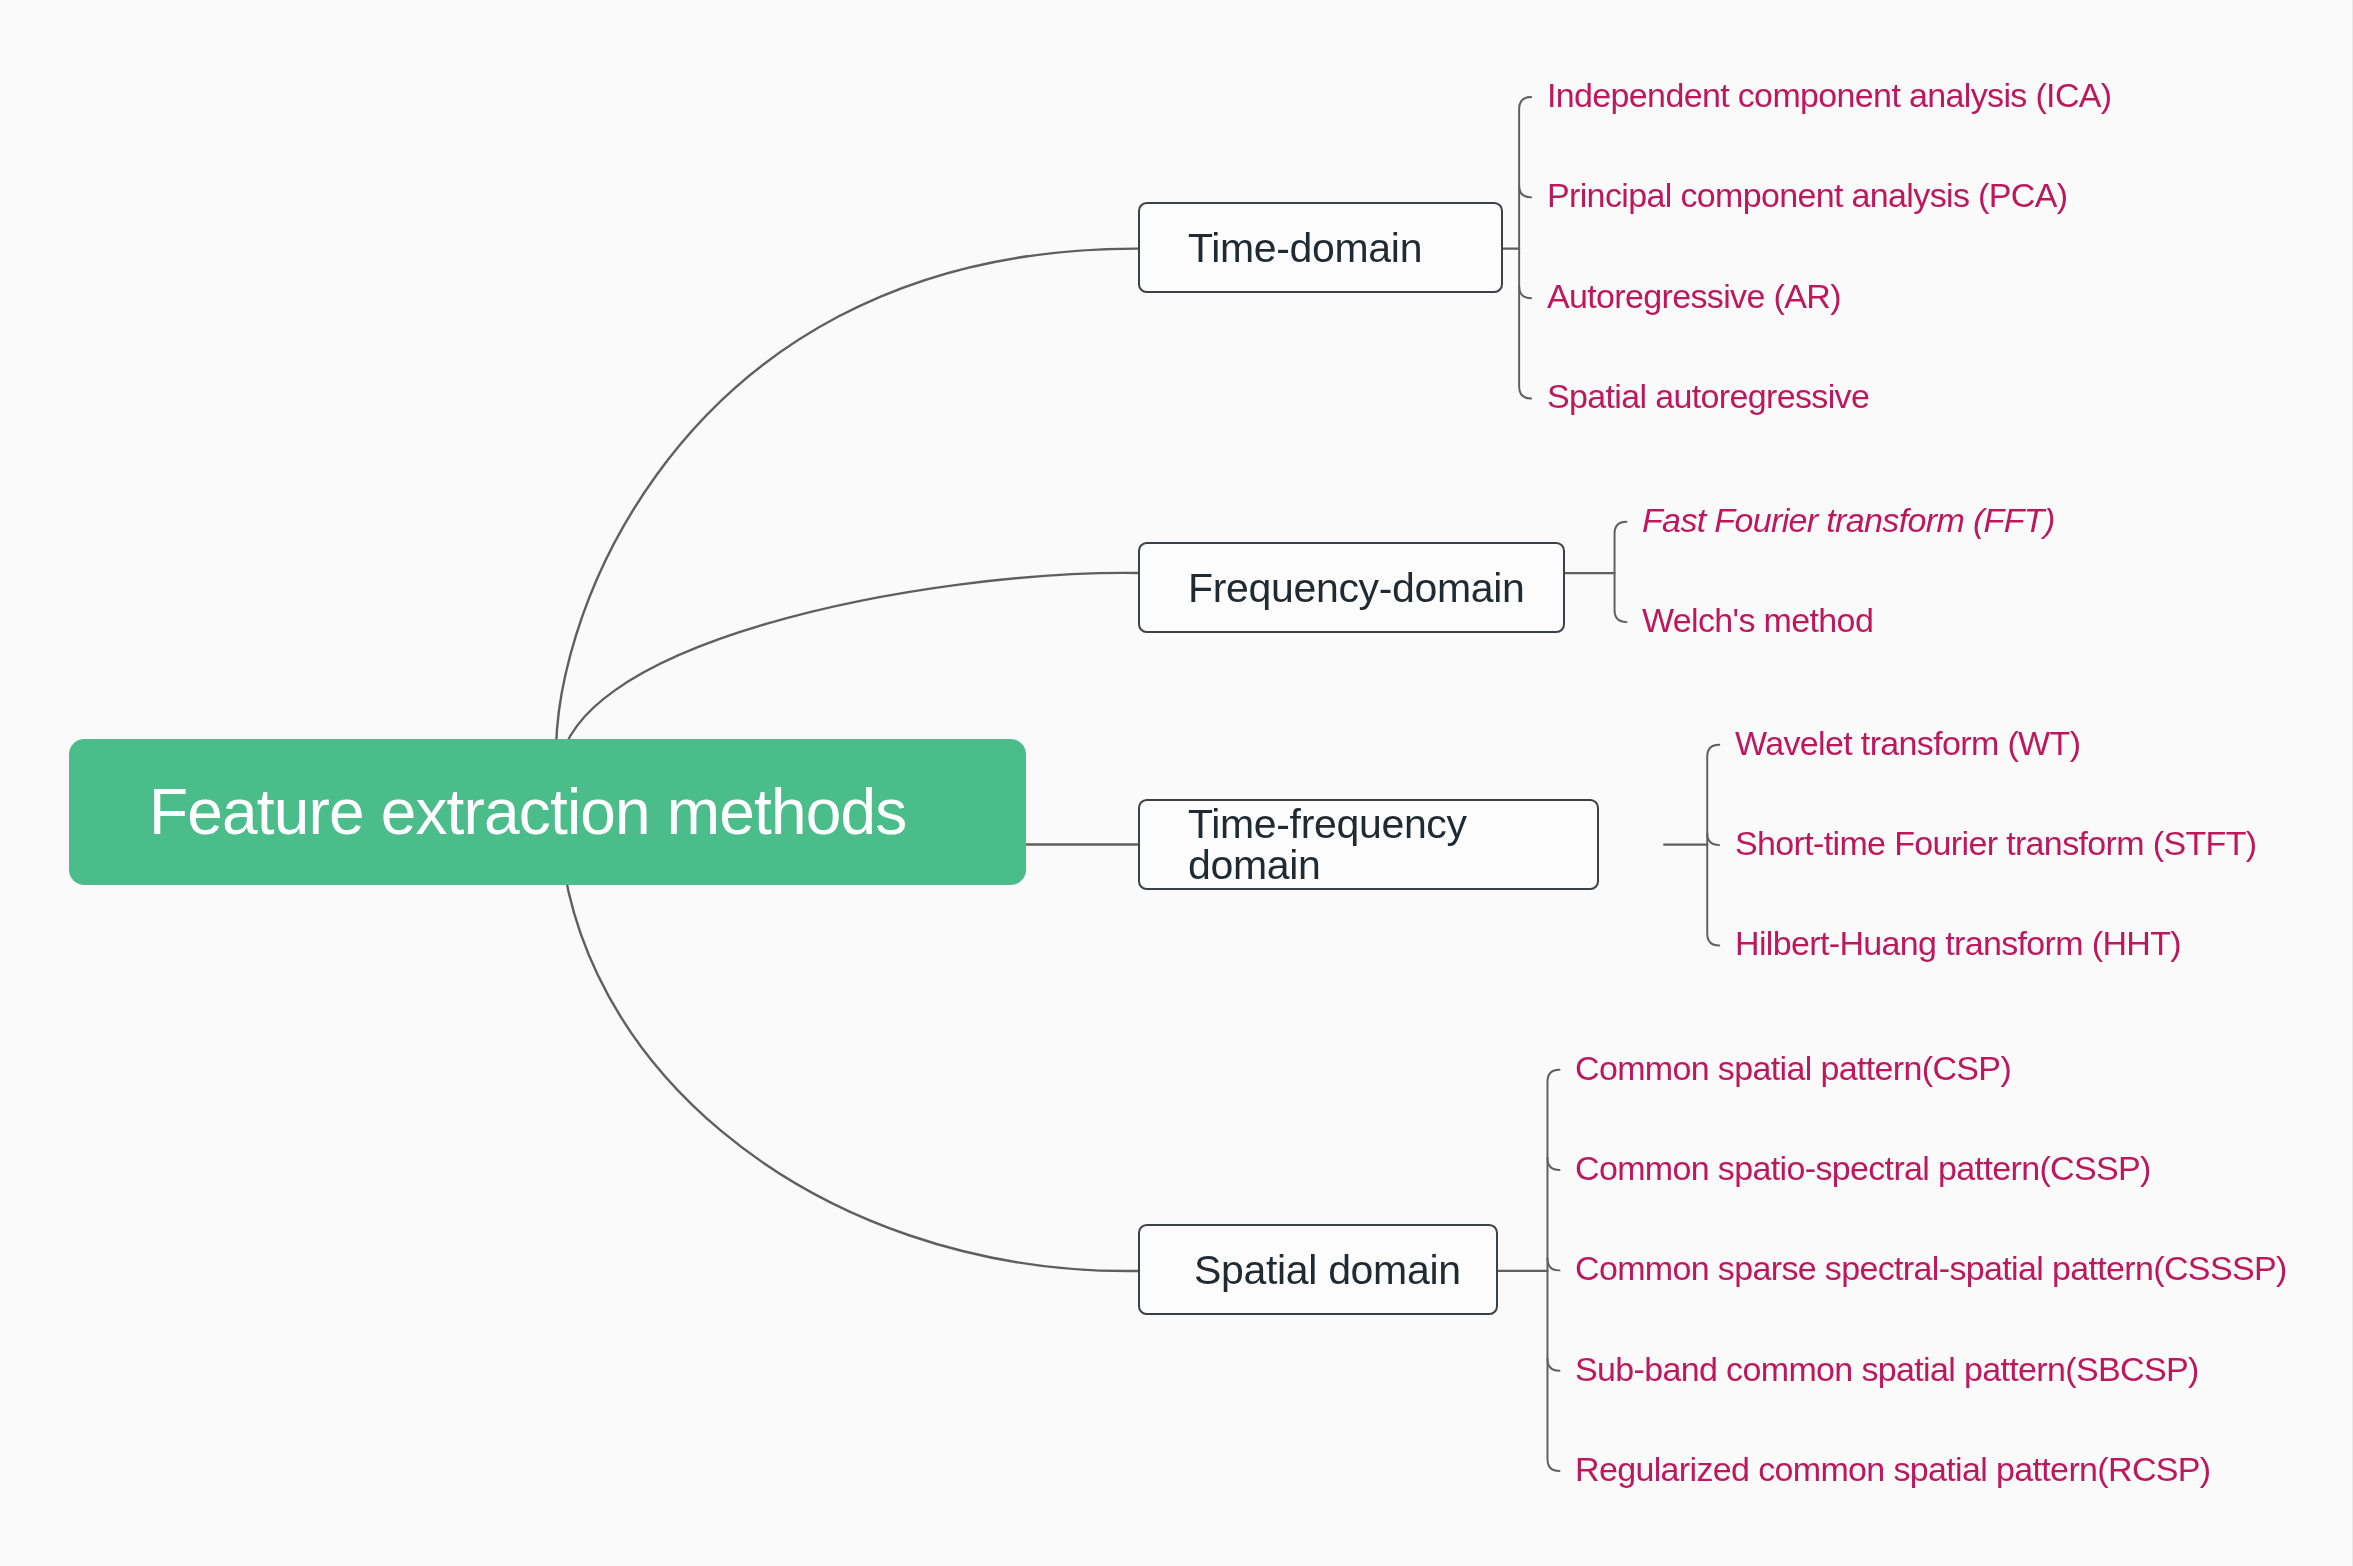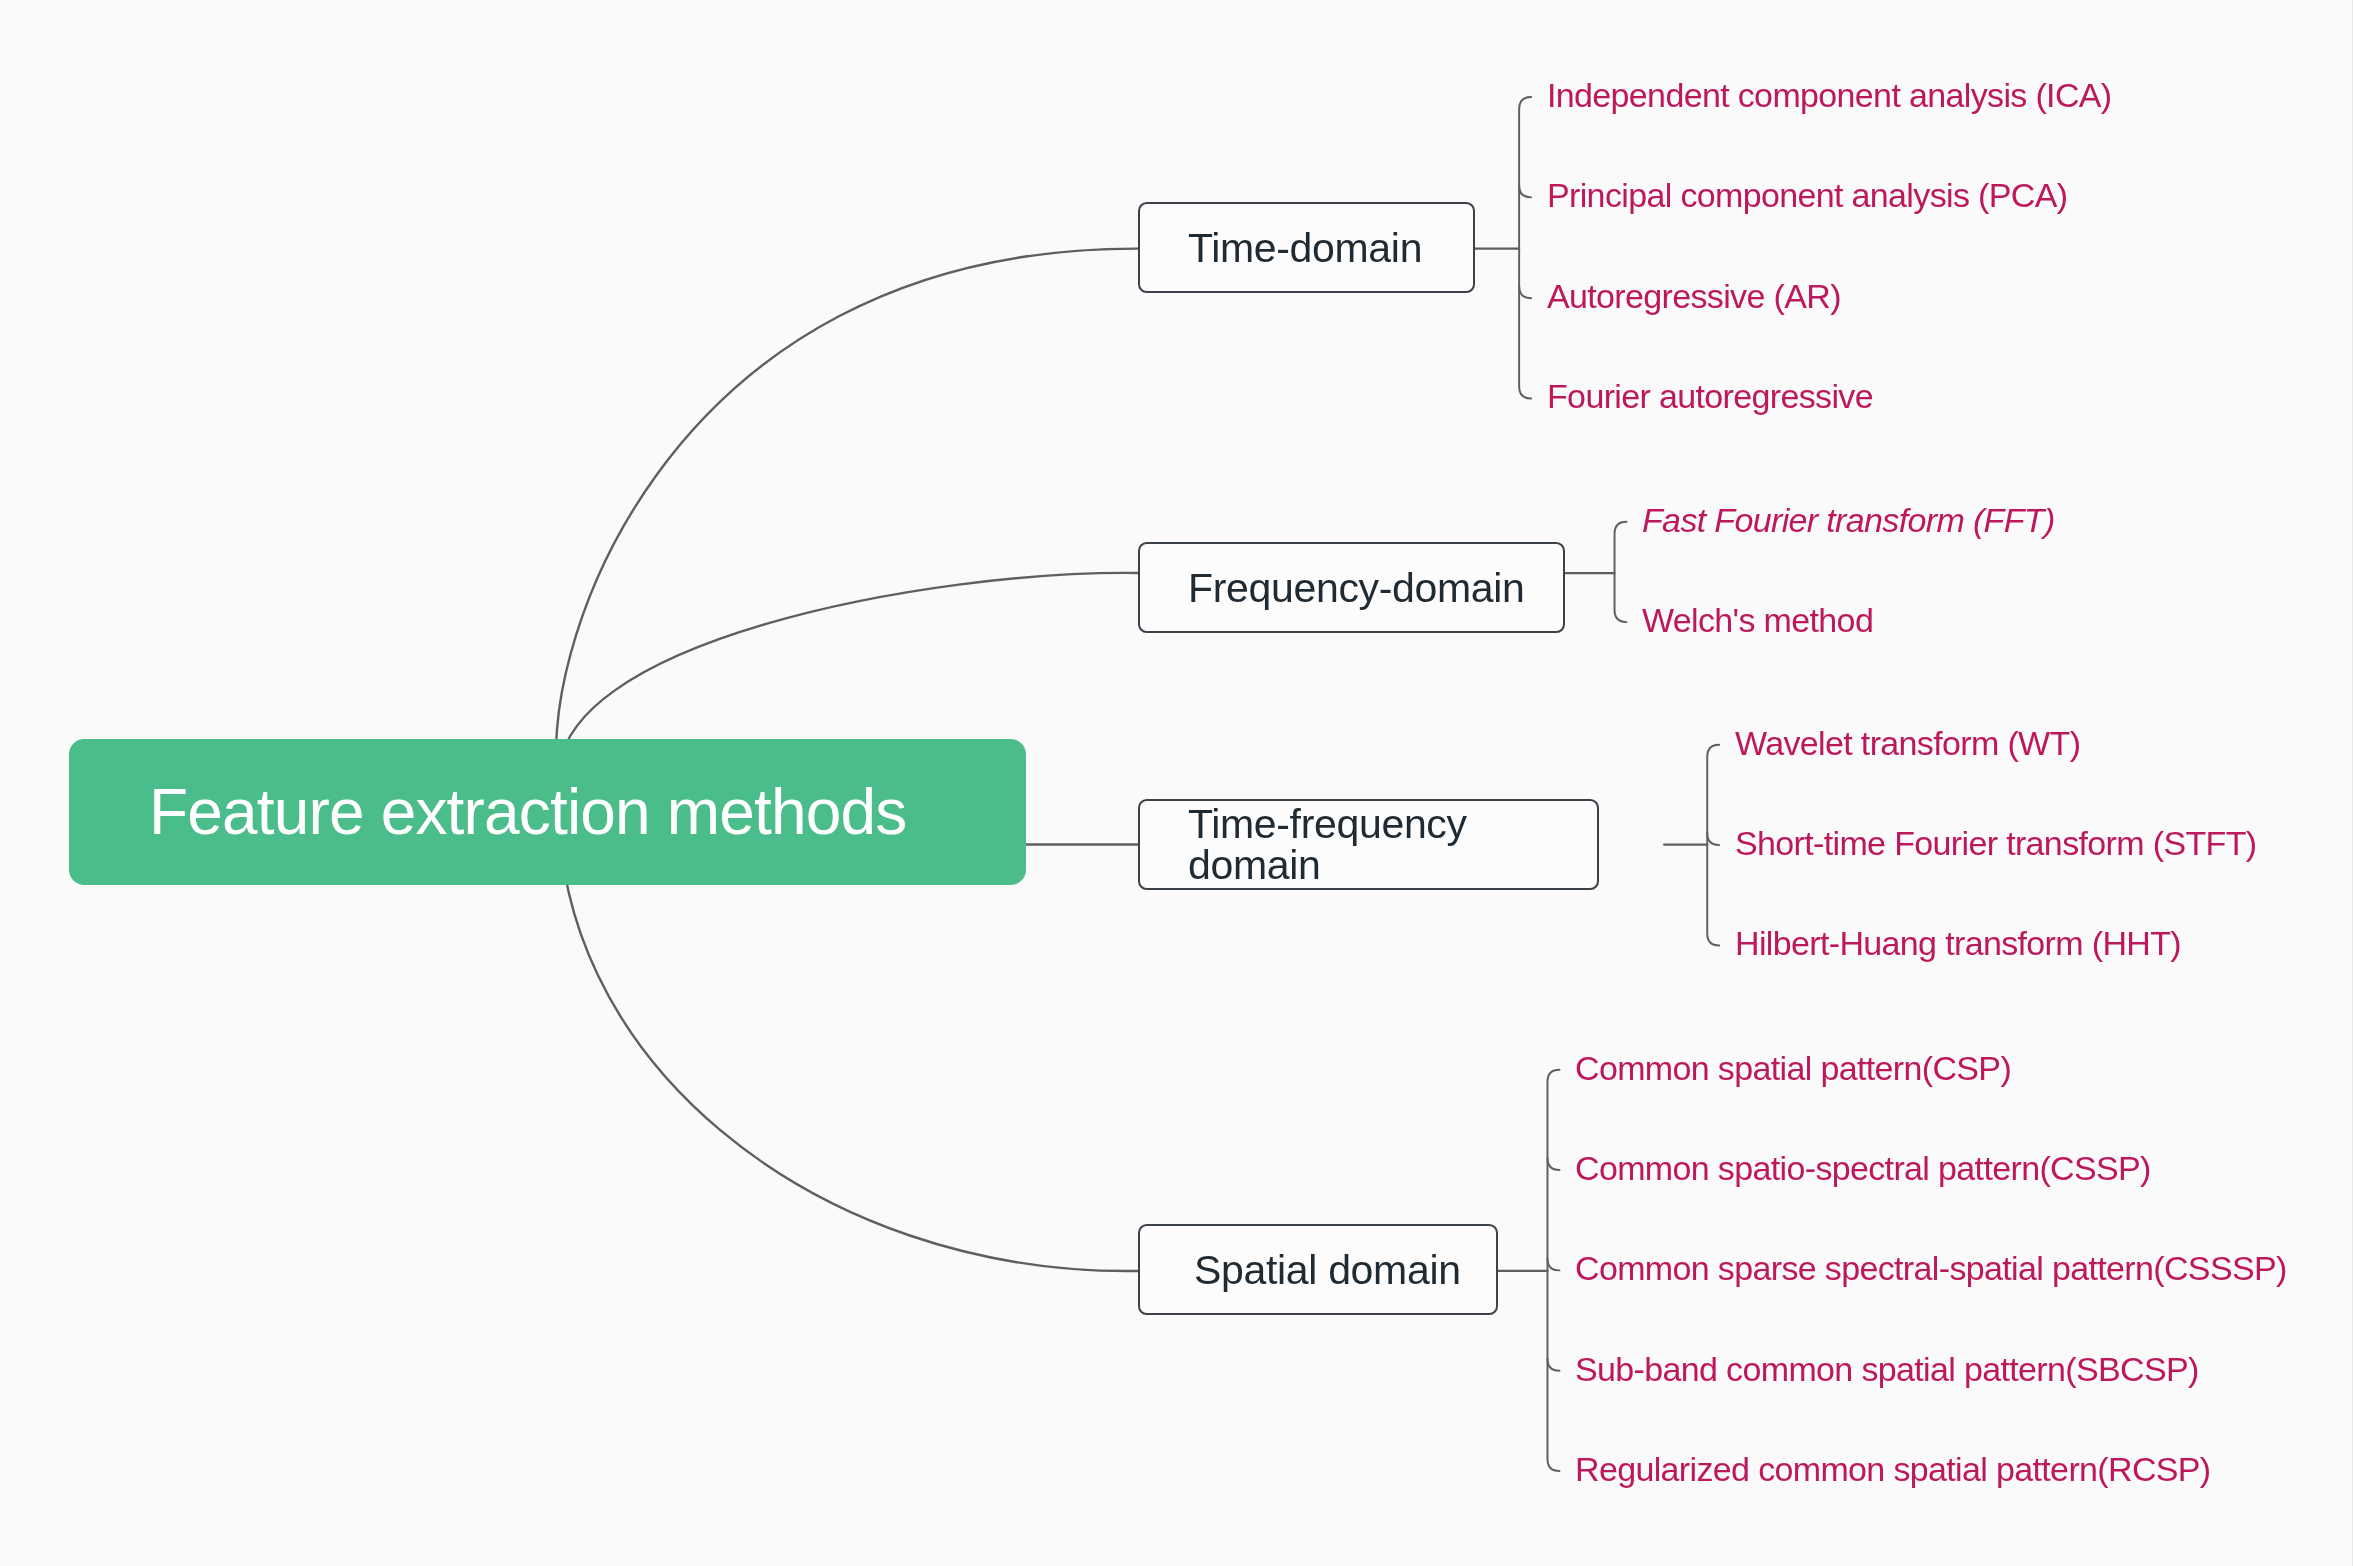--- a/index.html
+++ b/index.html
@@ -48,37 +48,37 @@
         <path d="M 2838 2124 Q 2838 2146 2860 2146" fill="none" stroke="#5f5f5f" stroke-width="3.6" stroke-linecap="round" stroke-linejoin="round"></path>
         <path d="M 2838 2308 Q 2838 2330 2860 2330" fill="none" stroke="#5f5f5f" stroke-width="3.6" stroke-linecap="round" stroke-linejoin="round"></path>
         <path d="M 2838 2492 Q 2838 2514 2860 2514" fill="none" stroke="#5f5f5f" stroke-width="3.6" stroke-linecap="round" stroke-linejoin="round"></path>
       </g>
   </svg>
 
   <div class="node root-node" style="left: 69px; top: 739px; width: 957px; height: 146px; background: rgb(74, 189, 139);">
     <span class="root-label" style="color: rgb(255, 255, 255);">Feature extraction methods</span>
   </div>
 
-  <div class="node branch-box" style="left: 1138px; top: 202px; width: 337px; height: 91px; border-color: rgb(58, 65, 72); background: rgb(252, 252, 252);">
+  <div class="node branch-box" style="left: 1138px; top: 202px; width: 365px; height: 91px; border-color: rgb(58, 65, 72); background: rgb(252, 252, 252);">
     <span class="branch-label">Time-domain</span>
   </div>
   <div class="node branch-box" style="left: 1138px; top: 526px; width: 427px; height: 91px; border-color: rgb(58, 65, 72); background: rgb(252, 252, 252); margin-top: 16px;">
     <span class="branch-label">Frequency-domain</span>
   </div>
   <div class="node branch-box" style="left: 1138px; top: 799px; width: 461px; height: 91px; border-color: rgb(58, 65, 72); background: rgb(252, 252, 252);">
     <span class="branch-label">Time-frequency domain</span>
   </div>
   <div class="node branch-box" style="left: 1138px; top: 1224px; width: 360px; height: 91px; border-color: rgb(58, 65, 72); background: rgb(252, 252, 252); padding-left: 6px;">
     <span class="branch-label">Spatial domain</span>
   </div>
 
   <div class="leaf-label" style="left: 1547px; top: 78px;">Independent component analysis (ICA)</div>
   <div class="leaf-label" style="left: 1547px; top: 178px;">Principal component analysis (PCA)</div>
   <div class="leaf-label" style="left: 1547px; top: 279px;">Autoregressive (AR)</div>
-  <div class="leaf-label" style="left: 1547px; top: 379px;">Fourier autoregressive</div>
+  <div class="leaf-label" style="left: 1547px; top: 379px;">Spatial autoregressive</div>
   <div class="leaf-label" style="left: 1642px; top: 503px; font-style: italic;">Fast Fourier transform (FFT)</div>
   <div class="leaf-label" style="left: 1642px; top: 603px;">Welch's method</div>
   <div class="leaf-label" style="left: 1735px; top: 726px;">Wavelet transform (WT)</div>
   <div class="leaf-label" style="left: 1735px; top: 826px;">Short-time Fourier transform (STFT)</div>
   <div class="leaf-label" style="left: 1735px; top: 926px;">Hilbert-Huang transform (HHT)</div>
   <div class="leaf-label" style="left: 1575px; top: 1051px;">Common spatial pattern(CSP)</div>
   <div class="leaf-label" style="left: 1575px; top: 1151px;">Common spatio-spectral pattern(CSSP)</div>
   <div class="leaf-label" style="left: 1575px; top: 1251px;">Common sparse spectral-spatial pattern(CSSSP)</div>
   <div class="leaf-label" style="left: 1575px; top: 1352px;">Sub-band common spatial pattern(SBCSP)</div>
   <div class="leaf-label" style="left: 1575px; top: 1452px;">Regularized common spatial pattern(RCSP)</div>

